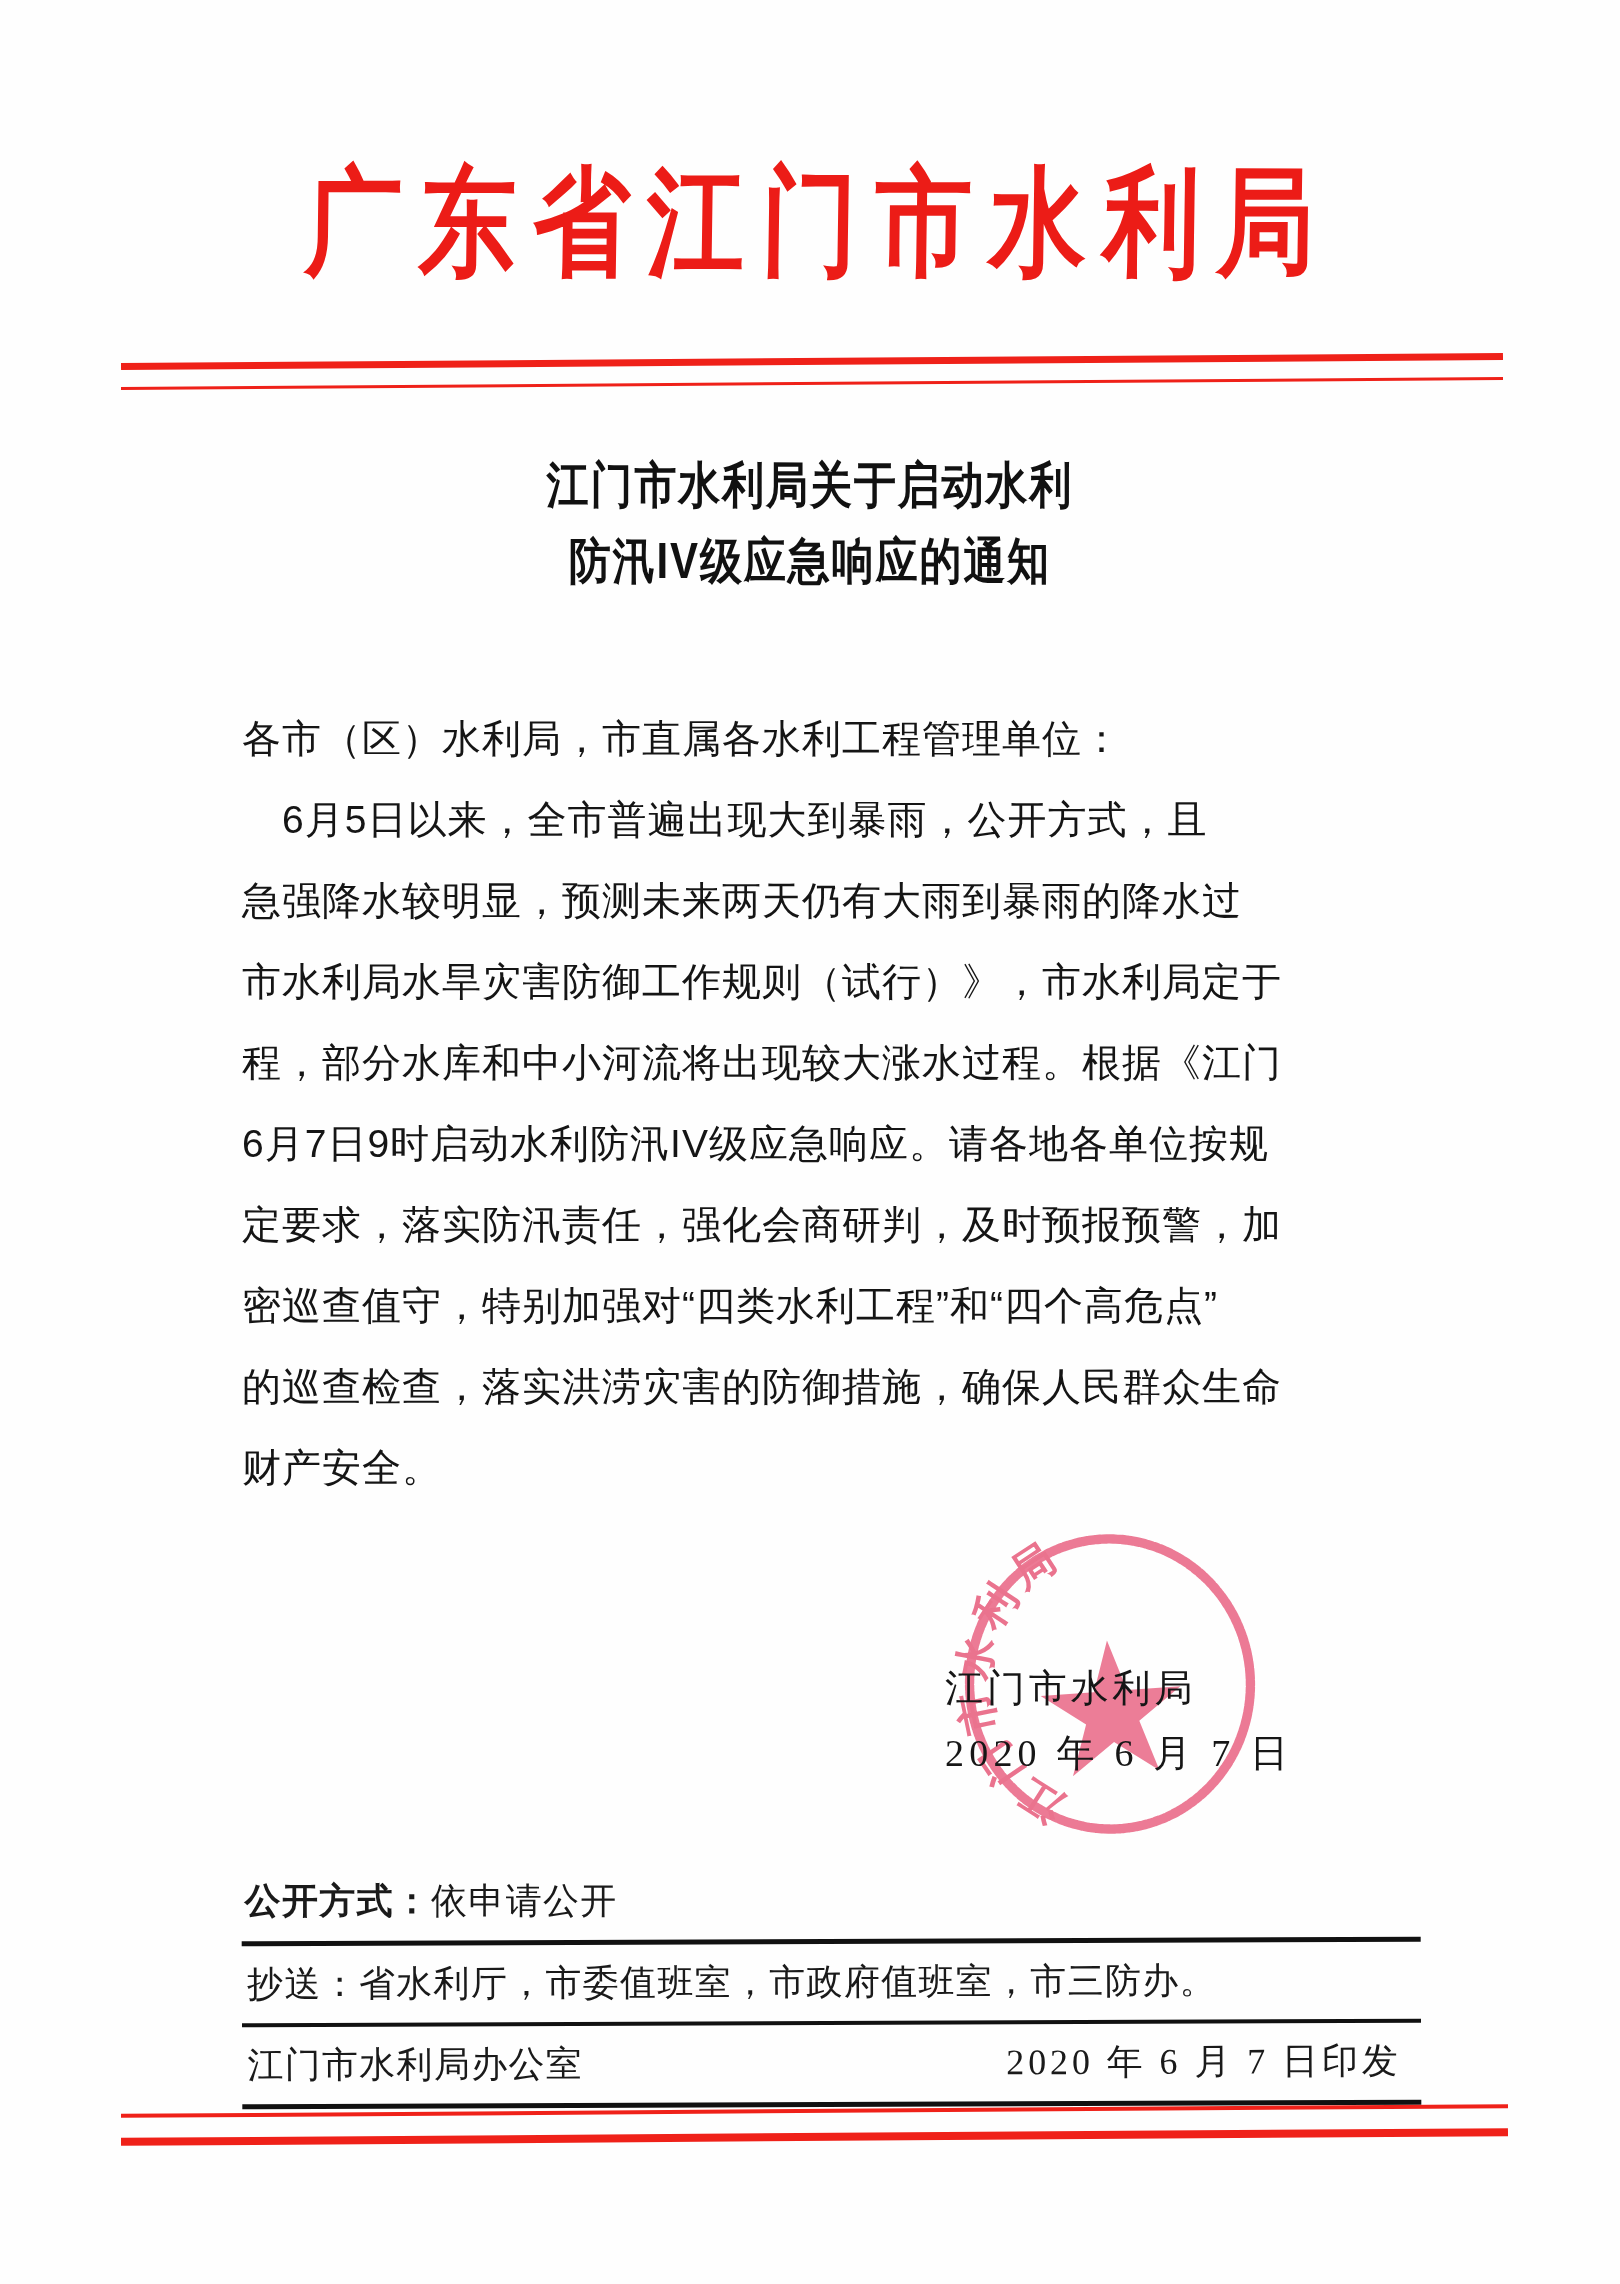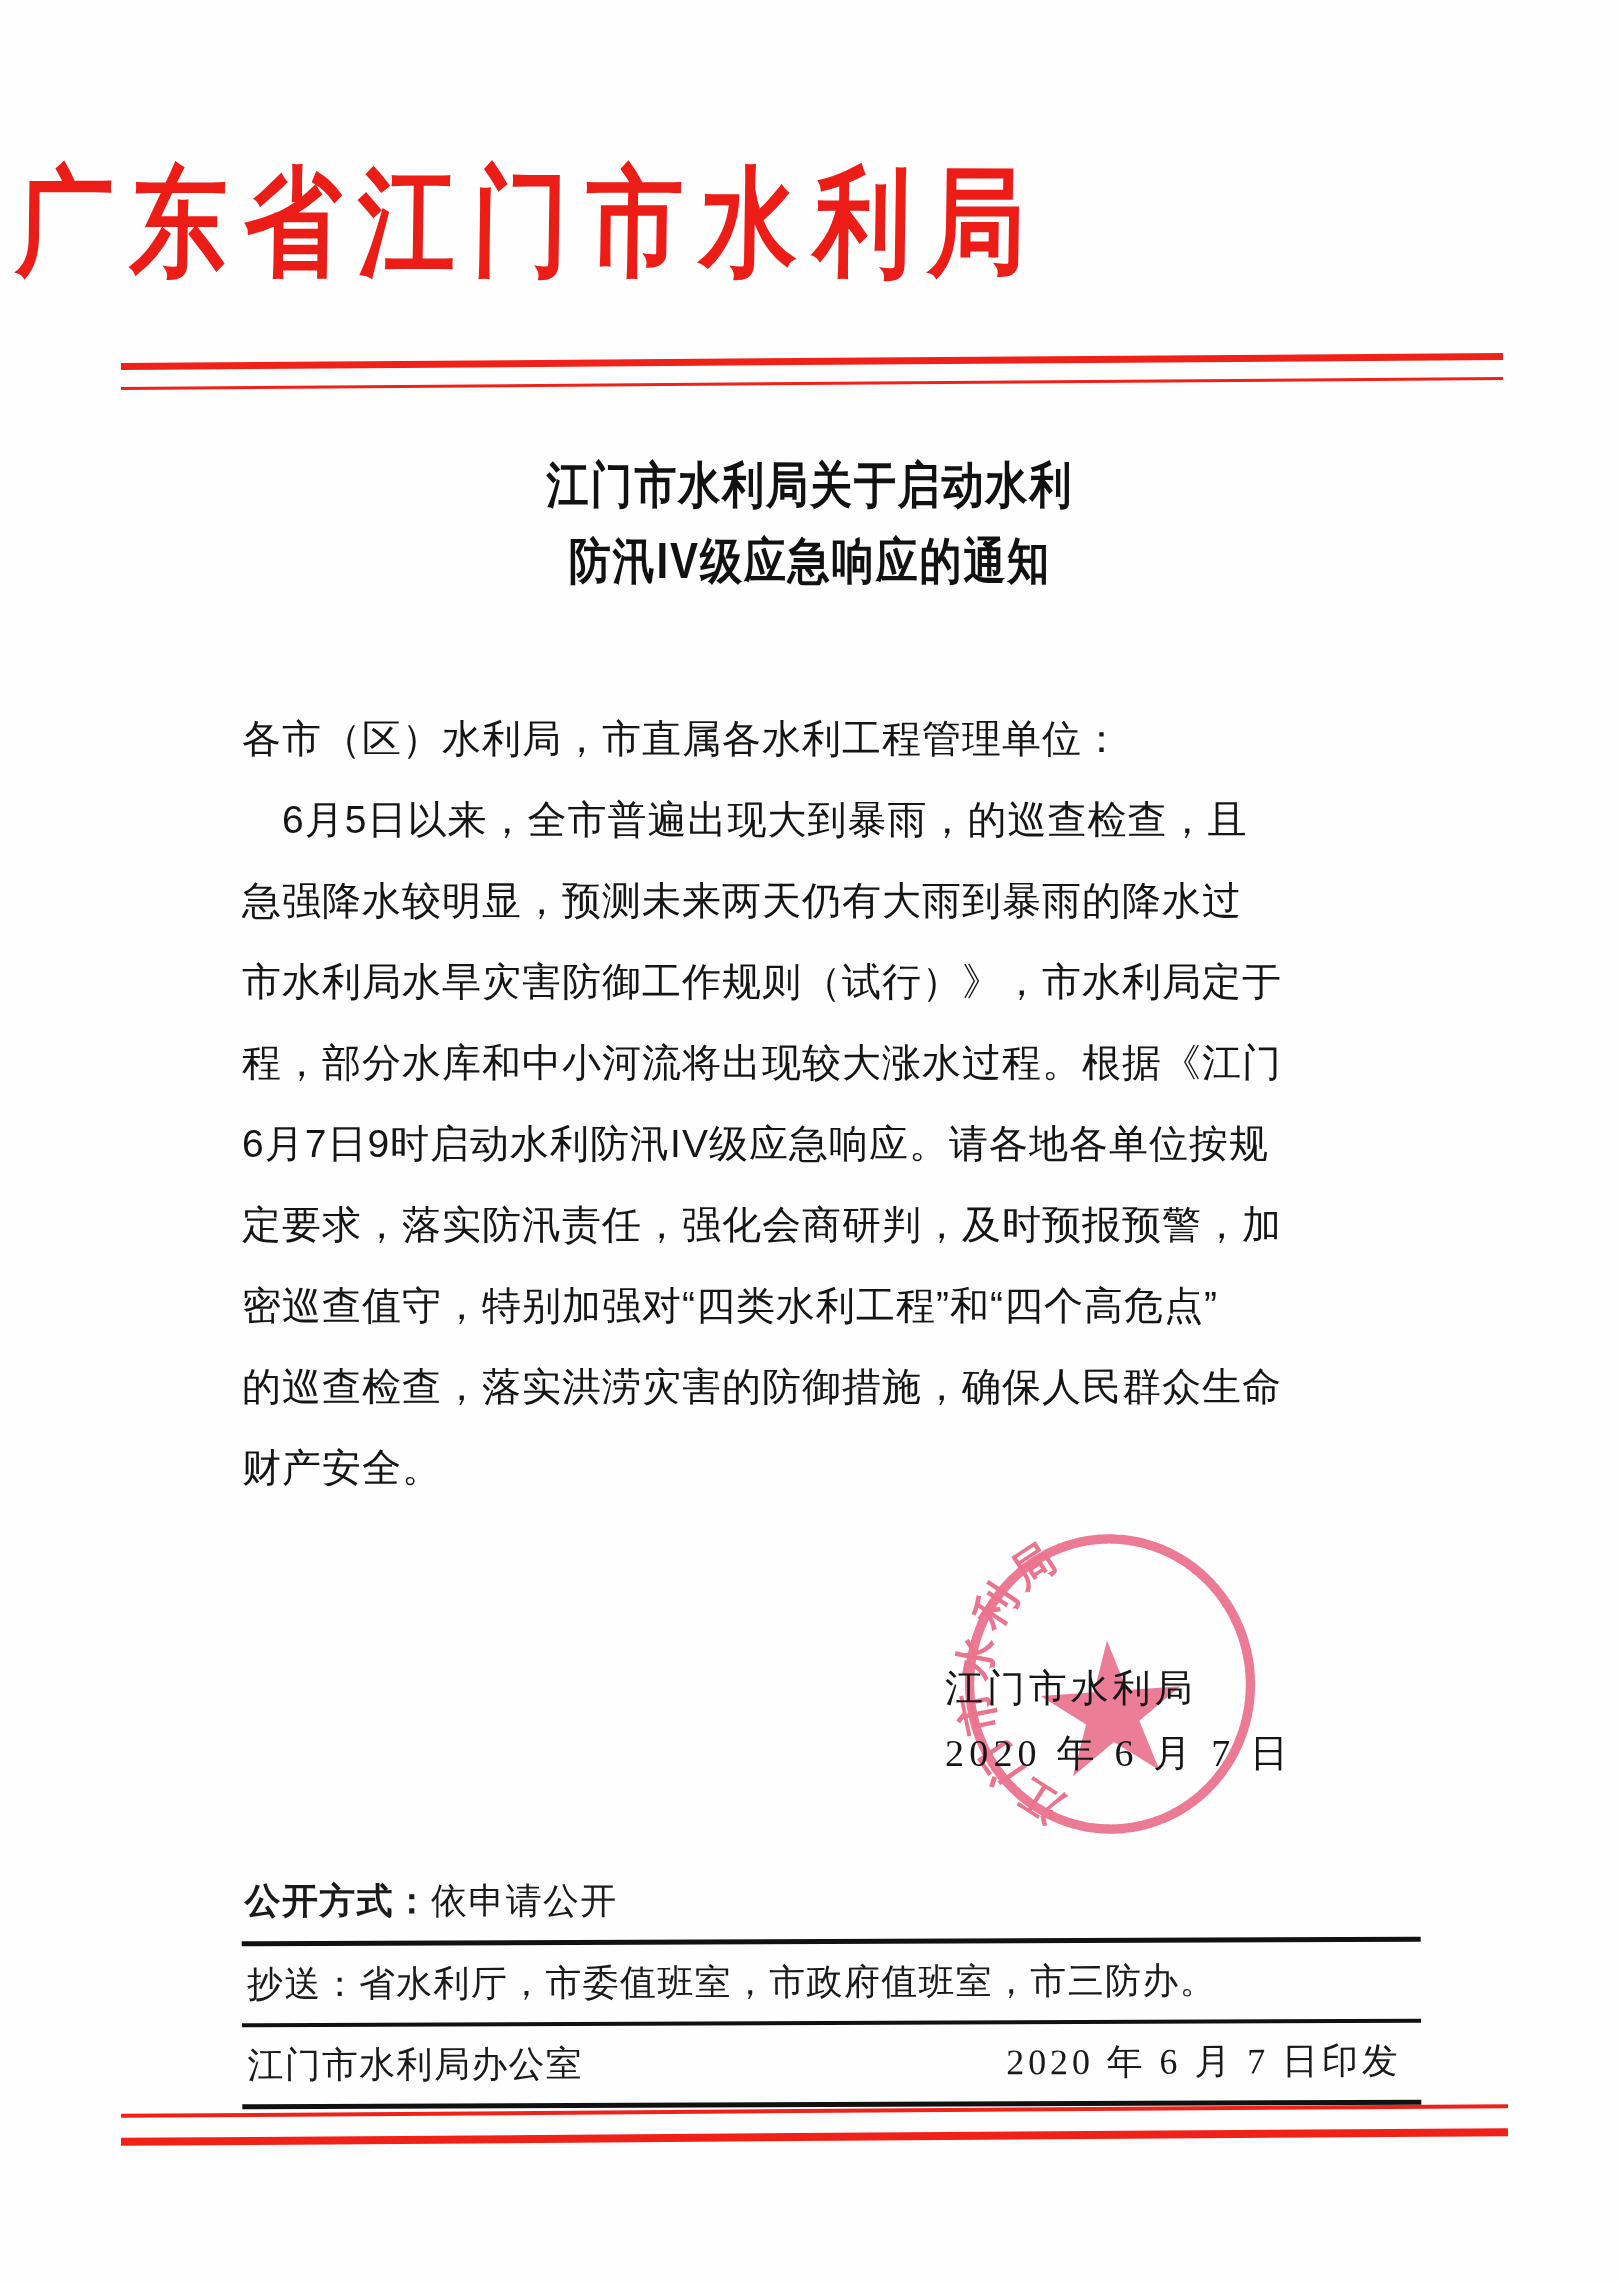--- a/index.html
+++ b/index.html
@@ -22,21 +22,21 @@
     inset: 0;
     background: #fefefe;
   }
 
   
   .letterhead {
     position: absolute;
     left: 0;
     right: 0;
     top: 162px;
-    text-align: left;
+    text-align: center;
   }
   .letterhead-title {
     display: inline-block;
     font-family: "Liberation Serif", "DejaVu Serif", serif;
     font-size: 97px;
     line-height: 1.05;
     letter-spacing: 17px;
     color: #ec1c17;
     font-weight: 700;
     transform: scaleY(1.22) skewX(-1deg);
@@ -206,21 +206,21 @@
   <div class="rule-red-thick" id="header-rule-thick"></div>
   <div class="rule-red-thin" id="header-rule-thin"></div>
 
   <div class="doc-title">
     <span class="doc-title-line">江门市水利局关于启动水利</span>
     <span class="doc-title-line">防汛IV级应急响应的通知</span>
   </div>
 
   <div class="body-block">
     <div class="body-line">各市（区）水利局，市直属各水利工程管理单位：</div>
-    <div class="body-line indent" style="padding-left:40px;">6月5日以来，全市普遍出现大到暴雨，的巡查检查，且</div>
+    <div class="body-line indent" style="padding-left:40px;">6月5日以来，全市普遍出现大到暴雨，公开方式，且</div>
     <div class="body-line">急强降水较明显，预测未来两天仍有大雨到暴雨的降水过</div>
     <div class="body-line">市水利局水旱灾害防御工作规则（试行）》，市水利局定于</div>
     <div class="body-line">程，部分水库和中小河流将出现较大涨水过程。根据《江门</div>
     <div class="body-line">6月7日9时启动水利防汛IV级应急响应。请各地各单位按规</div>
     <div class="body-line">定要求，落实防汛责任，强化会商研判，及时预报预警，加</div>
     <div class="body-line">密巡查值守，特别加强对“四类水利工程”和“四个高危点”</div>
     <div class="body-line">的巡查检查，落实洪涝灾害的防御措施，确保人民群众生命</div>
     <div class="body-line">财产安全。</div>
   </div>
 

